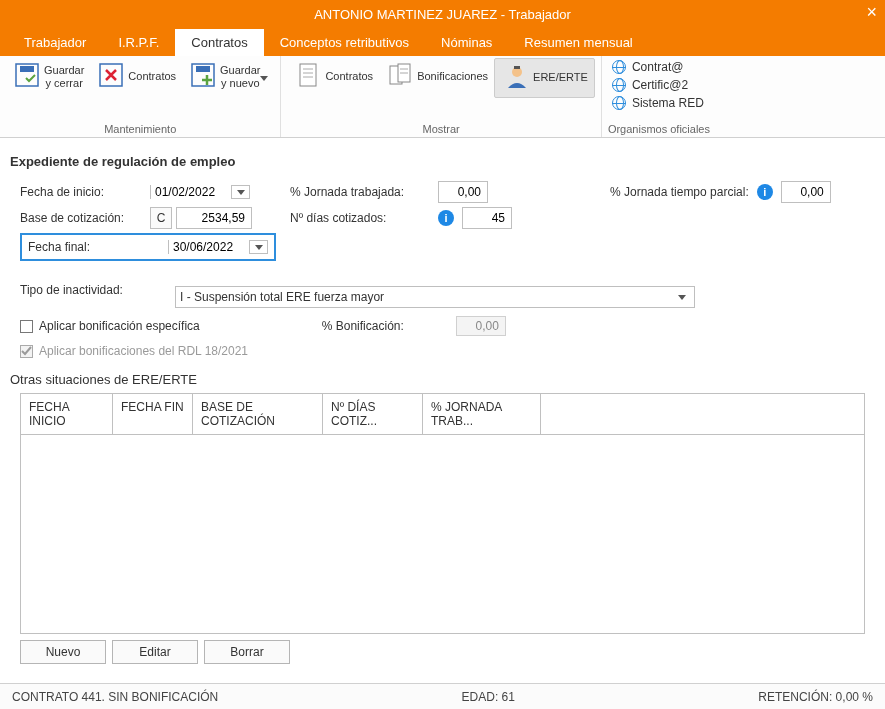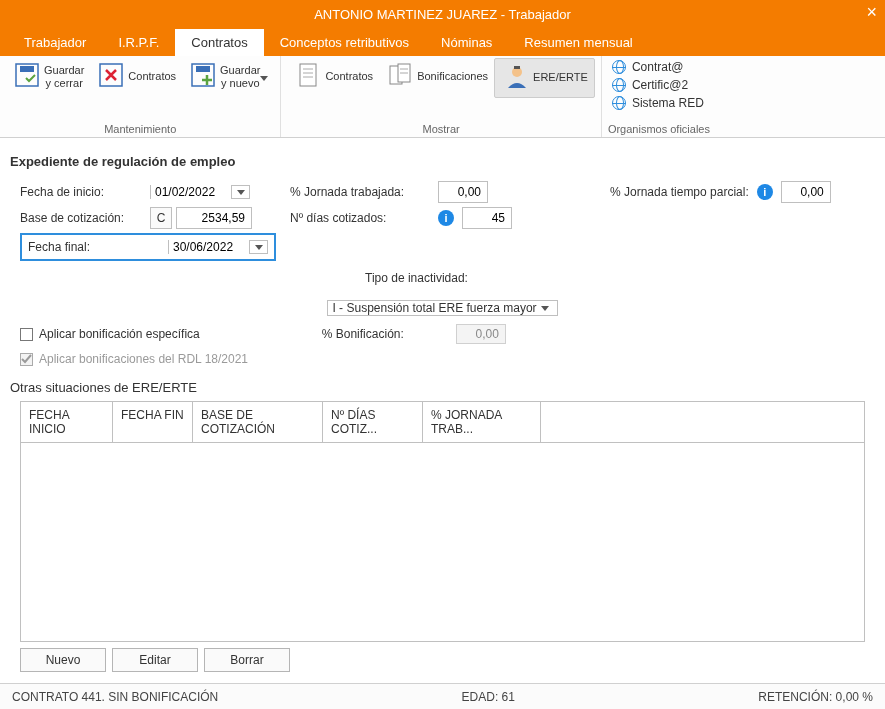--- a/index.html
+++ b/index.html
@@ -37,21 +37,21 @@
   .c-btn { width:22px; height:22px; border:1px solid #bfbfbf; display:flex; align-items:center; justify-content:center; margin-right:4px; cursor:pointer; background:#fafafa; }
   .num-input { border:1px solid #bfbfbf; height:22px; padding:0 6px; text-align:right; font-size:12px; }
   .col-mid { width:320px; display:flex; align-items:center; gap:8px; }
   .col-left { width:270px; display:flex; align-items:center;}
   .col-right { display:flex; align-items:center; gap:8px; }
   .info-ico { width:16px; height:16px; border-radius:50%; background:#1e88e5; color:#fff; display:flex; align-items:center; justify-content:center; font-weight:bold; font-size:11px;}
 
   .highlight-row { display:inline-flex; align-items:center; border:2px solid #2e8edd; padding:2px 6px; margin:2px 0; height:28px; }
   .highlight-row .lbl { width:140px; }
 
-  .select-row { display:flex; align-items:center; margin-top:8px;flex-direction:column;}
+  .select-row { display:flex; align-items:center; margin-top:8px;}
   .select-row .lbl2 { width:155px; }
   .sel { flex:1; max-width:520px; height:22px; border:1px solid #bfbfbf; display:flex; align-items:center; justify-content:space-between; padding:0 4px; cursor:pointer;margin-top:15px;}
   .sel .dd { width:16px; display:flex; justify-content:center; }
   .chk-row { display:flex; align-items:center; gap:6px; margin-top:8px;}
   .chk { width:13px; height:13px; border:1px solid #777; background:#fff; cursor:pointer; display:flex; align-items:center; justify-content:center;}
   .chk.disabled-checked { border-color:#aaa; background:#f3f3f3; color:#999;}
   .readonly-input { border:1px solid #d0d0d0; background:#f4f4f4; color:#888; height:20px; padding:0 6px; text-align:right; font-size:12px; width:50px;}
 
   .subheader { font-size:13px; padding:14px 10px 6px 10px; }
   .grid { margin:0 20px; border:1px solid #c0c0c0; }

